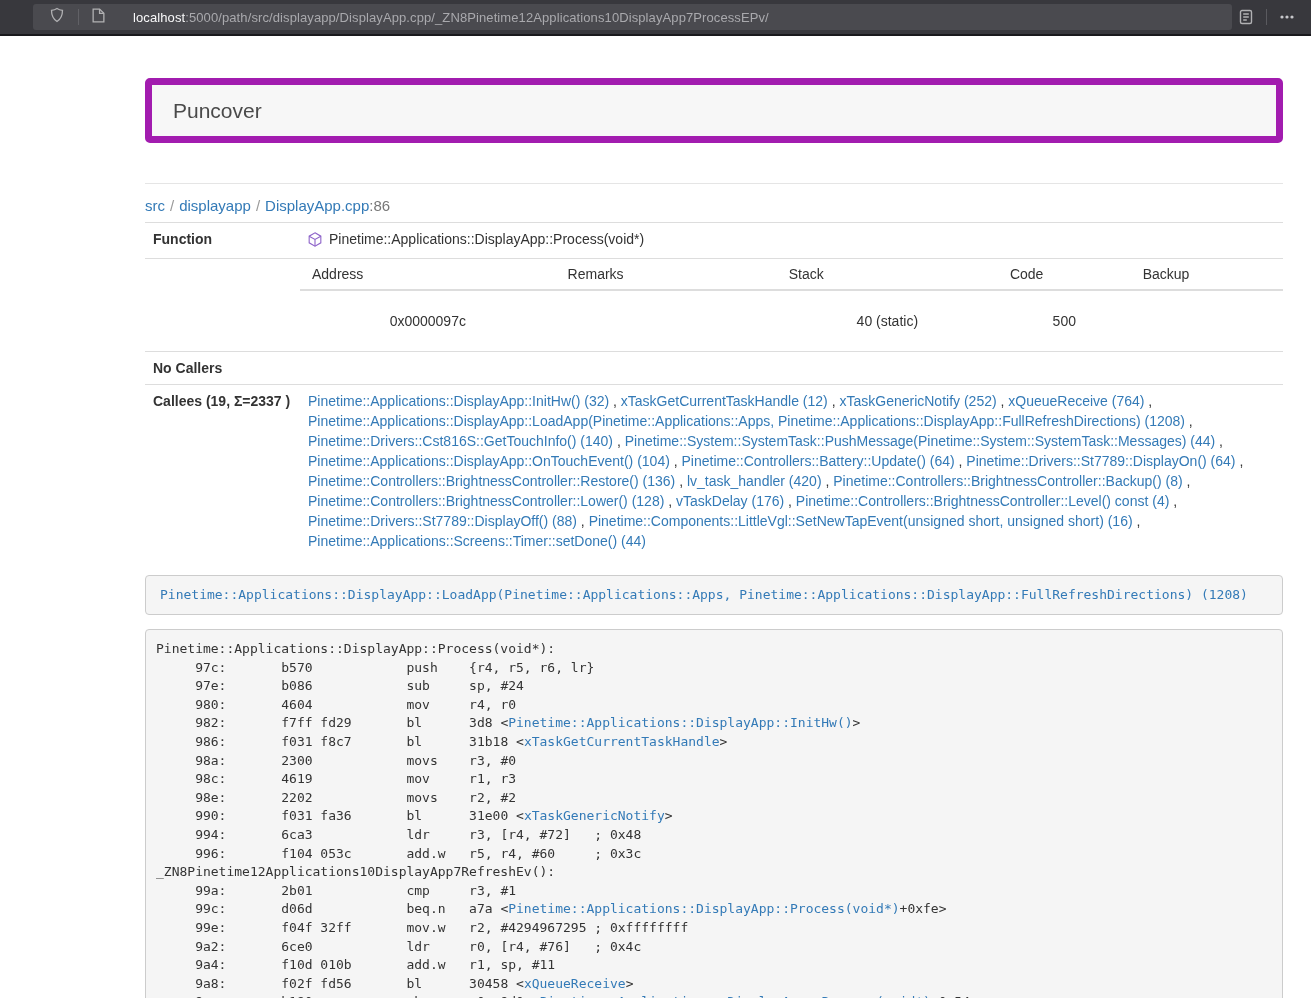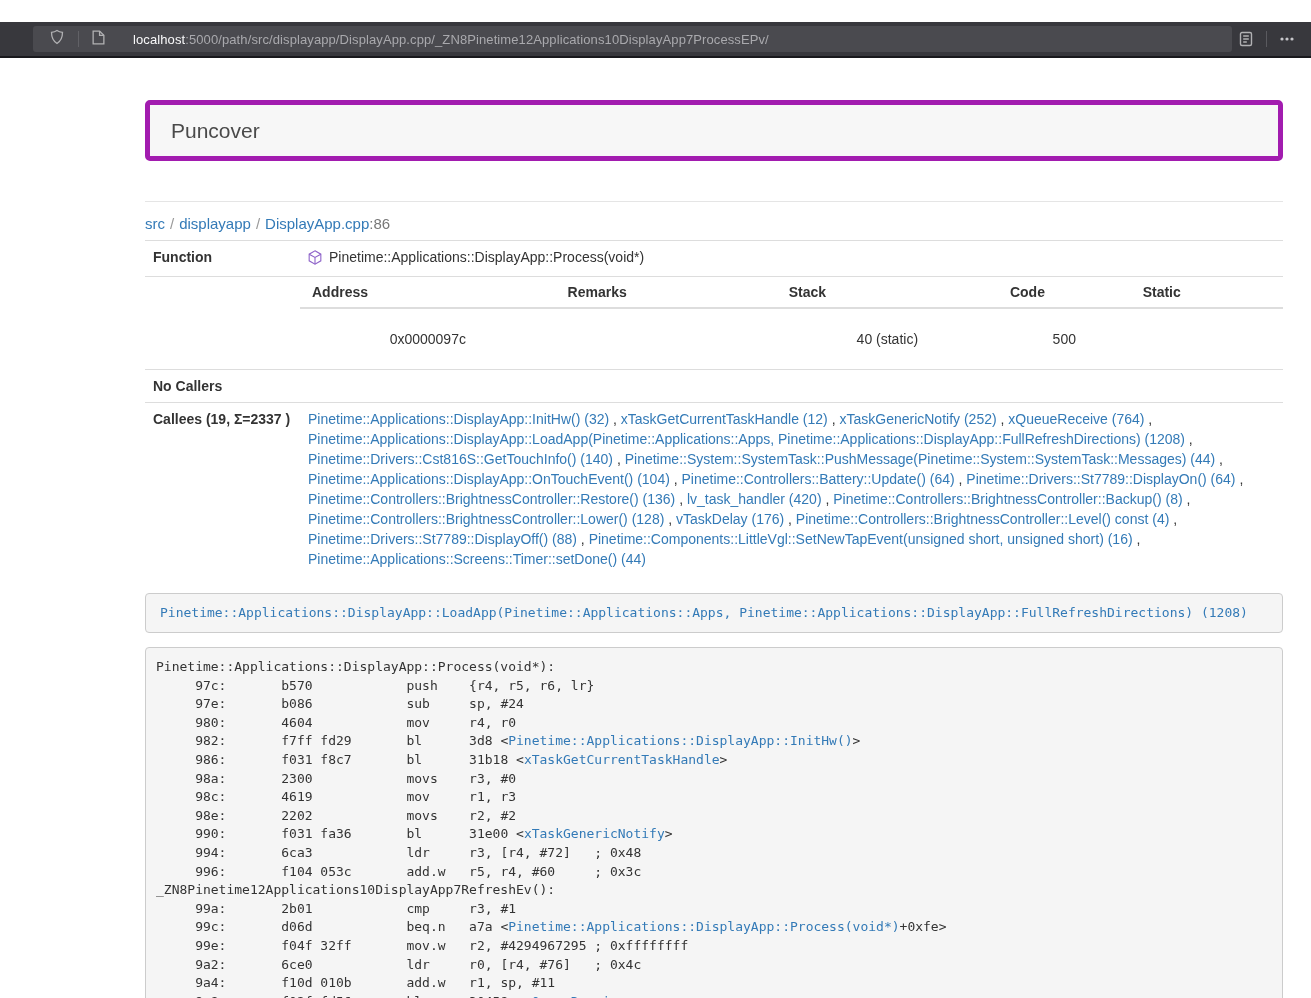--- a/index.html
+++ b/index.html
@@ -6,21 +6,21 @@
   html, body { margin:0; padding:0; }
   body {
     width:1311px; height:998px; overflow:hidden; background:#fff;
     font-family:"Liberation Sans","DejaVu Sans",sans-serif; color:#333;
   }
   a { color:#337ab7; text-decoration:none; cursor:pointer;margin-top:34px; }
 
   
   .chrome {
     height:36px; background:#38383d; border-bottom:2px solid #19191d;
-    display:flex; align-items:center; padding:0 10px 0 33px;margin-top:22px;
+    display:flex; align-items:center; padding:0 10px 0 33px;
   }
   .urlbar {
     flex:1; height:26px; background:#4a4a4f; border-radius:3px;
     display:flex; align-items:center; padding:0 10px 0 16px; min-width:0;
   }
   .vdivider { width:1px; height:16px; background:#616166; margin:0 13px; flex:0 0 auto; }
   .url-text {
     font-size:13px; color:#a9a9ad; white-space:nowrap; overflow:hidden;
     margin-left:28px; letter-spacing:.1px;
   }
@@ -29,40 +29,40 @@
     width:28px; height:26px; display:flex; align-items:center; justify-content:center;
     background:transparent; border:none; border-radius:2px; flex:0 0 auto; padding:0;
   }
   .chrome .vdivider.outer { background:#5a5a5f; margin:0 6px; }
   .icon16 { display:block; }
 
   
   .page { margin-left:145px; width:1138px; padding-top:42px; }
 
   .title-panel {
-    background:#f7f7f7; border:5px solid #a21caf; border-radius:5px;
+    background:#f7f7f7; border:7px solid #a21caf; border-radius:5px;
     padding:13px 21px; font-size:21px; color:#4a4a4a; line-height:25px;
   }
   hr.pagehr { border:none; border-top:1px solid #e5e5e5; margin:40px 0 0; }
 
   .crumbs { margin:13px 0 8px; font-size:15px; color:#777; }
   .crumbs .sep { color:#999; padding:0 5px; }
 
   table.outer { width:100%; border-collapse:collapse; font-size:14px; color:#333; }
   table.outer > tbody > tr > th,
   table.outer > tbody > tr > td {
     border-top:1px solid #ddd; padding:6px 8px; text-align:left;
     vertical-align:top; line-height:20px;
   }
   table.outer > tbody > tr > th { font-weight:bold; width:155px; }
   td.nested-cell { padding:0 !important; }
 
   table.inner { width:100%; border-collapse:collapse; font-size:14px; }
   table.inner th {
-    font-weight:bold; text-align:left; border-bottom:2px solid #ddd;
+    font-weight:normal; text-align:left; border-bottom:2px solid #ddd;
     padding:5px 12px; line-height:20px;
   }
   table.inner td { padding:20px 12px; line-height:20px;text-align:center; }
   .col-address{width:26%;} .col-remarks{width:22.5%;} .col-stack{width:22.5%;}
   .col-code{width:13.5%;} .col-static{width:15.5%;}
 
   .fn-cell { display:flex; align-items:flex-start; gap:7px; }
   .cube { flex:0 0 auto; margin-top:3px; }
 
   .panel-high {
@@ -144,21 +144,21 @@
       <tr>
         <th></th>
         <td class="nested-cell">
           <table class="inner">
             <thead>
               <tr>
                 <th class="col-address">Address</th>
                 <th class="col-remarks">Remarks</th>
                 <th class="col-stack">Stack</th>
                 <th class="col-code">Code</th>
-                <th class="col-static">Static</th>
+                <th class="col-static">Backup</th>
               </tr>
             </thead>
             <tbody>
               <tr>
                 <td>0x0000097c</td>
                 <td></td>
                 <td>40 (static)</td>
                 <td>500</td>
                 <td></td>
               </tr>

